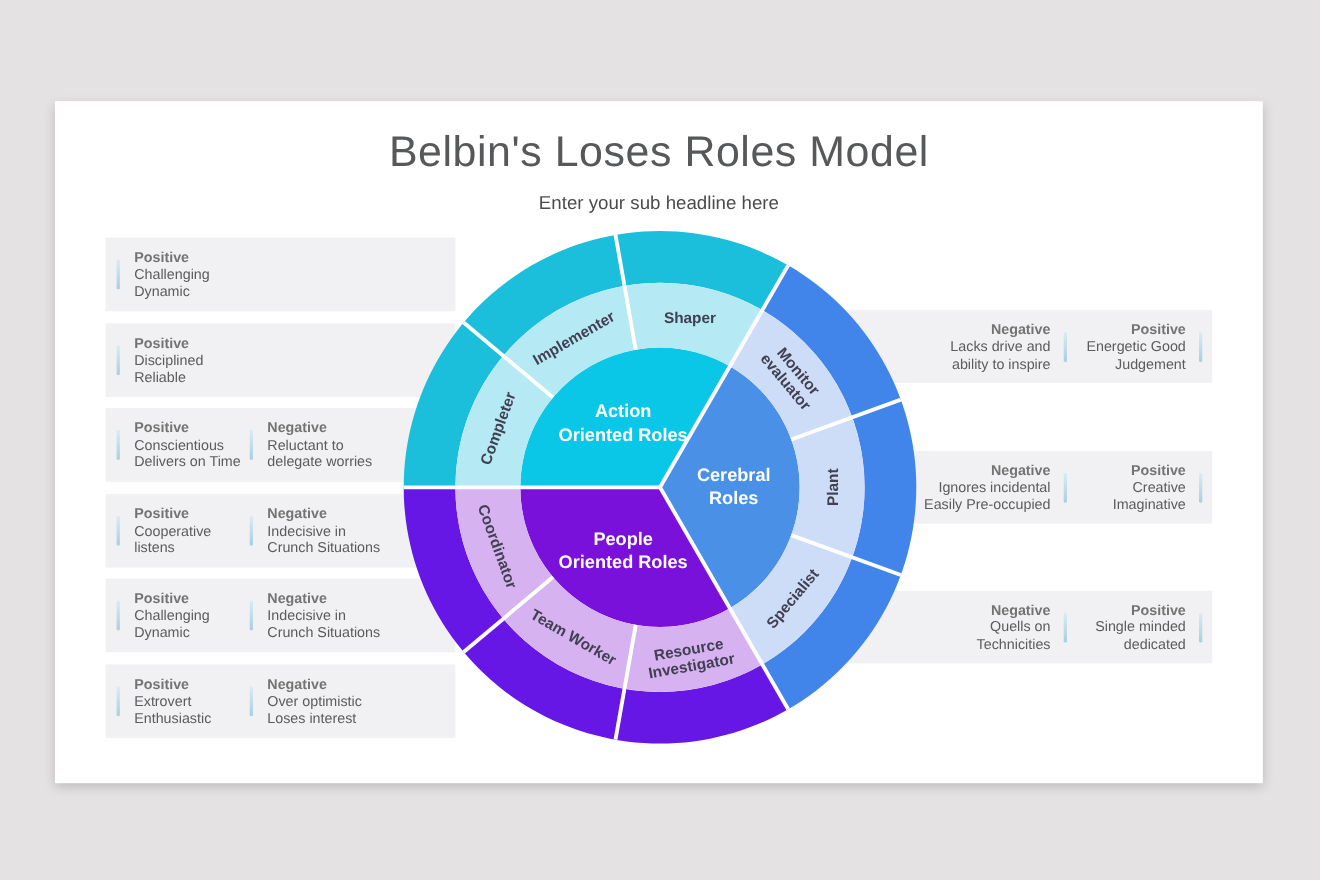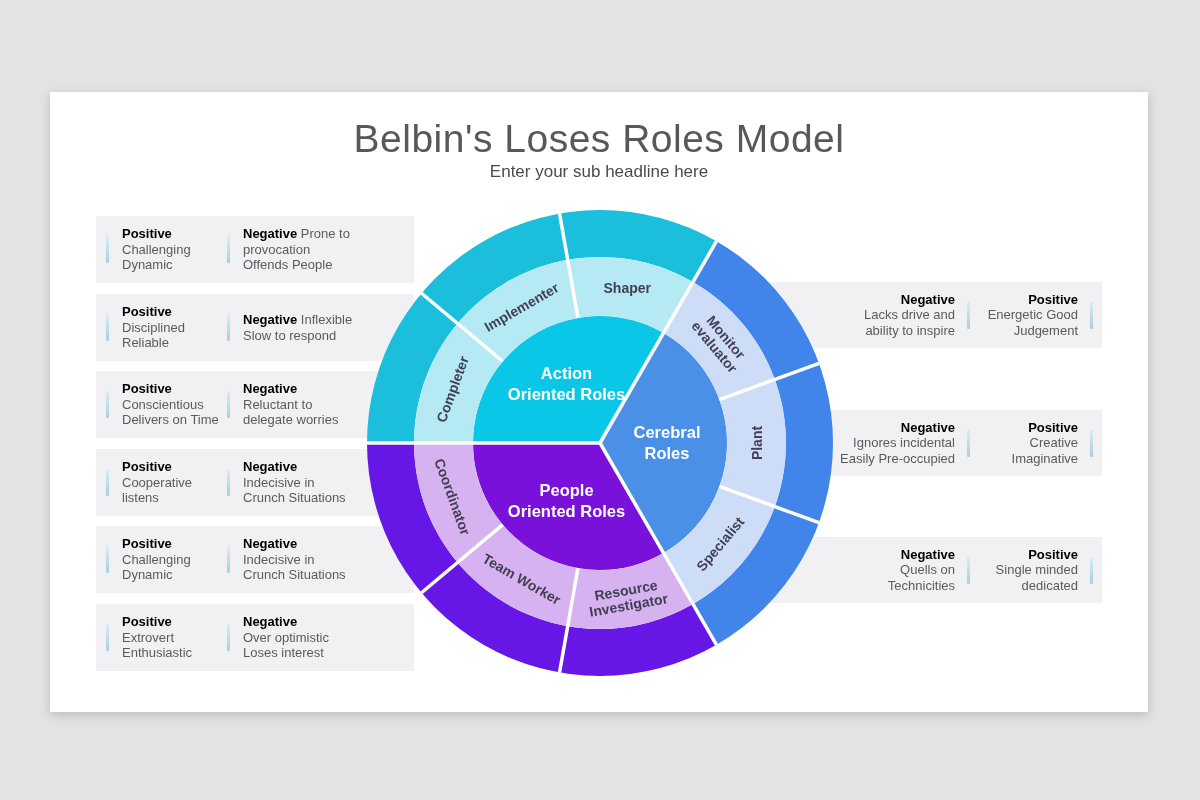--- a/index.html
+++ b/index.html
@@ -10,32 +10,32 @@
     position:relative;
     overflow:hidden;
   }
   .slide {
     position:absolute; left:50px; top:92px; width:1098px; height:620px;
     background:#ffffff;
     box-shadow:0 3px 10px rgba(0,0,0,0.18);
   }
   .header { position:absolute; left:0; top:24px; width:100%; text-align:center; }
   .title  { font-size:39px; line-height:46px; font-weight:400; color:#57585a; letter-spacing:0.5px; }
-  .subtitle { font-size:17px; color:#4b4b4b; }
+  .subtitle { margin-top:13px; font-size:17px; color:#4b4b4b; }
 
   .trait-row {
     position:absolute; display:flex; align-items:center;
     background:#f1f1f3; font-size:13px; line-height:15.5px; color:#5b5b5d;
   }
   .trait-row .cell { display:flex; align-items:center; }
   .trait-row .bar {
     width:3px; height:27px; flex:0 0 3px; border-radius:1px;
     background:linear-gradient(180deg,#d9ecf3,#a9cfdf);
   }
-  .trait-row .lbl { font-weight:bold; color:#000000; }
+  .trait-row .lbl { font-weight:bold; color:#737373; }
   .trait-row .body { white-space:pre-line; }
 
   .trait-row.left { left:46px; width:318px; height:67px; padding-left:10px; }
   .trait-row.left .cell1 { width:121px; }
   .trait-row.left .bar { margin-right:13px; }
 
   .trait-row.right { left:715px; width:337px; height:66px; padding-right:9px; justify-content:flex-end; }
   .trait-row.right .txt { text-align:right; }
   .trait-row.right .bar { margin-left:12px; }
   .trait-row.right .cell1 { width:205px; justify-content:flex-end; }
@@ -56,39 +56,28 @@
   </div>
 
   <div id="left-panel">
   <div class="trait-row left" style="top: 124px;">
     <div class="cell cell1">
       <span class="bar"></span>
       <div class="txt"><b class="lbl">Positive</b><span class="body">
 Challenging
 Dynamic</span></div>
     </div>
-    <div class="cell cell2">
-      <span class="bar"></span>
-      <div class="txt"><b class="lbl">Negative</b><span class="body"> Prone to
-provocation
-Offends People</span></div>
-    </div>
   </div>
 
   <div class="trait-row left" style="top: 202px;">
     <div class="cell cell1">
       <span class="bar"></span>
       <div class="txt"><b class="lbl">Positive</b><span class="body">
 Disciplined
 Reliable</span></div>
-    </div>
-    <div class="cell cell2">
-      <span class="bar"></span>
-      <div class="txt"><b class="lbl">Negative</b><span class="body"> Inflexible
-Slow to respond</span></div>
     </div>
   </div>
 
   <div class="trait-row left" style="top: 279px;">
     <div class="cell cell1">
       <span class="bar"></span>
       <div class="txt"><b class="lbl">Positive</b><span class="body">
 Conscientious
 Delivers on Time</span></div>
     </div>

